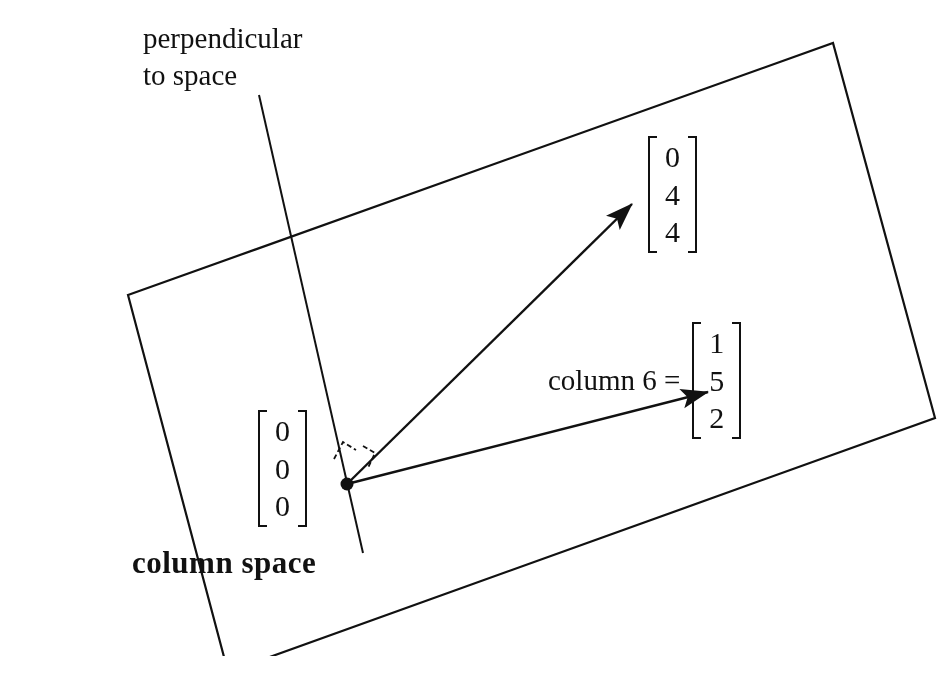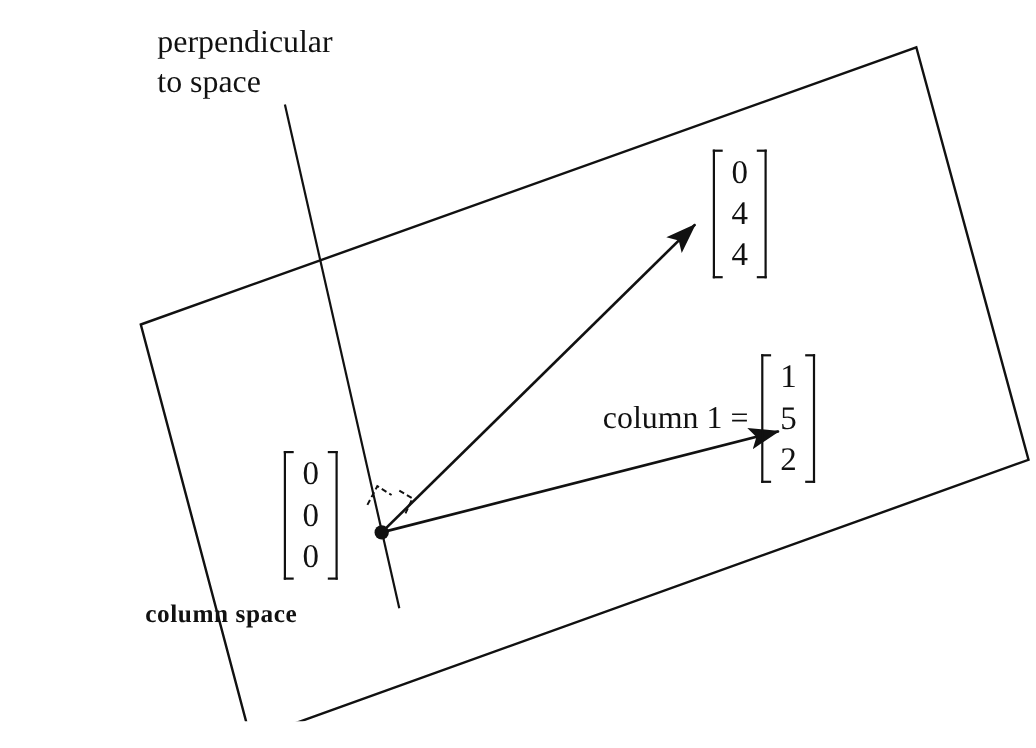--- a/index.html
+++ b/index.html
@@ -9,21 +9,21 @@
     width: 942px;
     height: 656px;
     background: #ffffff;
     font-family: "Liberation Serif", serif;
     color: #111111;
     overflow: hidden;
   }
   .canvas > svg { position: absolute; left: 0; top: 0; }
   .abs { position: absolute; }
   .label { font-size: 29px; line-height: 1.28; color: #111111; }
-  .label.bold { font-weight: bold; font-size: 23px; letter-spacing: 0.5px; }
+  .label.bold { font-weight: bold; font-size: 31px; letter-spacing: 0.5px; }
   .matrix { display: inline-flex; align-items: stretch; }
   .matrix .entries {
     display: flex;
     flex-direction: column;
     align-items: center;
     font-size: 30px;
     line-height: 1.25;
     padding: 2px 8px;
   }
   .bracket { width: 9px; }
@@ -71,21 +71,21 @@
     <span class="bracket left"></span>
     <span class="entries">
       <span>0</span>
       <span>4</span>
       <span>4</span>
     </span>
     <span class="bracket right"></span>
   </div>
 
   <div class="abs col1-row col1-pos">
-    <span class="label">column 1 =</span>
+    <span class="label">column 6 =</span>
     <span class="matrix">
       <span class="bracket left"></span>
       <span class="entries">
         <span>1</span>
         <span>5</span>
         <span>2</span>
       </span>
       <span class="bracket right"></span>
     </span>
   </div>

